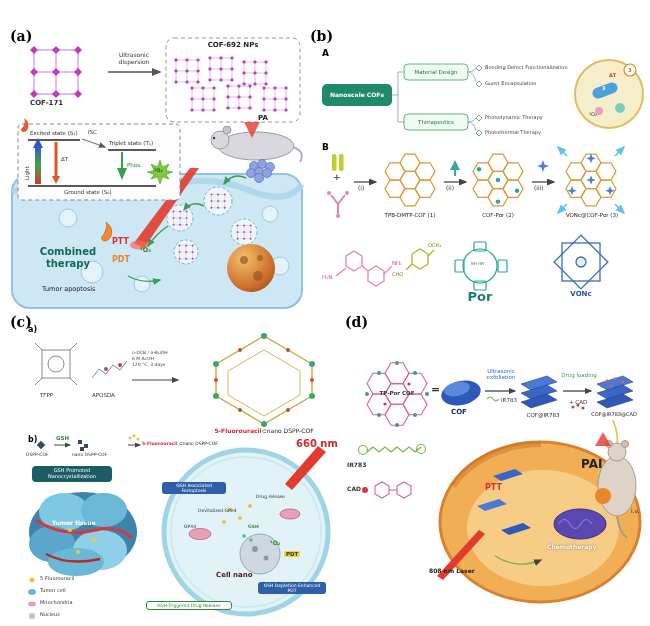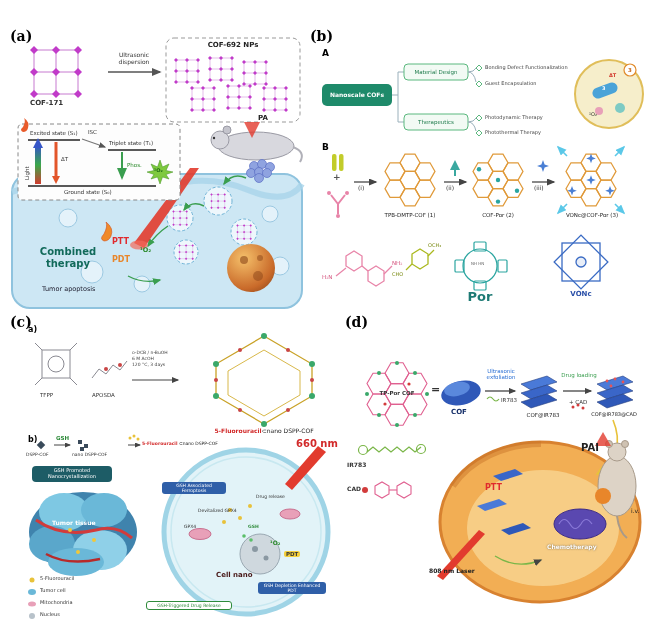--- a/index.html
+++ b/index.html
@@ -529,17 +529,17 @@
 <span class="t" style="left:156px;top:83px;font-size:5.5px;color:#333">IR783</span>
 <div class="box" style="left:172px;top:98px;width:52px;font-size:5.5px;color:#222">COF@IR783</div>
 <div class="box w" style="left:214px;top:58px;width:40px;font-size:5.5px;color:#3a9e4f">Drug loading</div>
 <span class="t" style="left:224px;top:85px;font-size:5.5px;color:#333">+ CAD</span>
 <div class="box" style="left:238px;top:98px;width:62px;font-size:5px;color:#222">COF@IR783@CAD</div>
 <span class="t b" style="left:2px;top:148px;font-size:6px;color:#333">IR783</span>
 <span class="t b" style="left:2px;top:172px;font-size:6px;color:#333">CAD</span>
 <span class="t b" style="left:140px;top:170px;font-size:8px;color:#e02a2e">PTT</span>
 <span class="t b" style="left:84px;top:254px;font-size:6px;color:#222">808 nm Laser</span>
 <span class="t b" style="left:202px;top:230px;font-size:6px;color:#fff;text-shadow:0 0 2px rgba(0,0,0,.6)">Chemotherapy</span>
-<span class="t b" style="left:236px;top:128px;font-size:10px;color:#222">PAI</span>
+<span class="t b" style="left:236px;top:144px;font-size:12px;color:#222">PAI</span>
 <span class="t" style="left:286px;top:194px;font-size:6px;color:#222">i.v.</span>
 </section>
 
 </div>
 
 </body></html>

